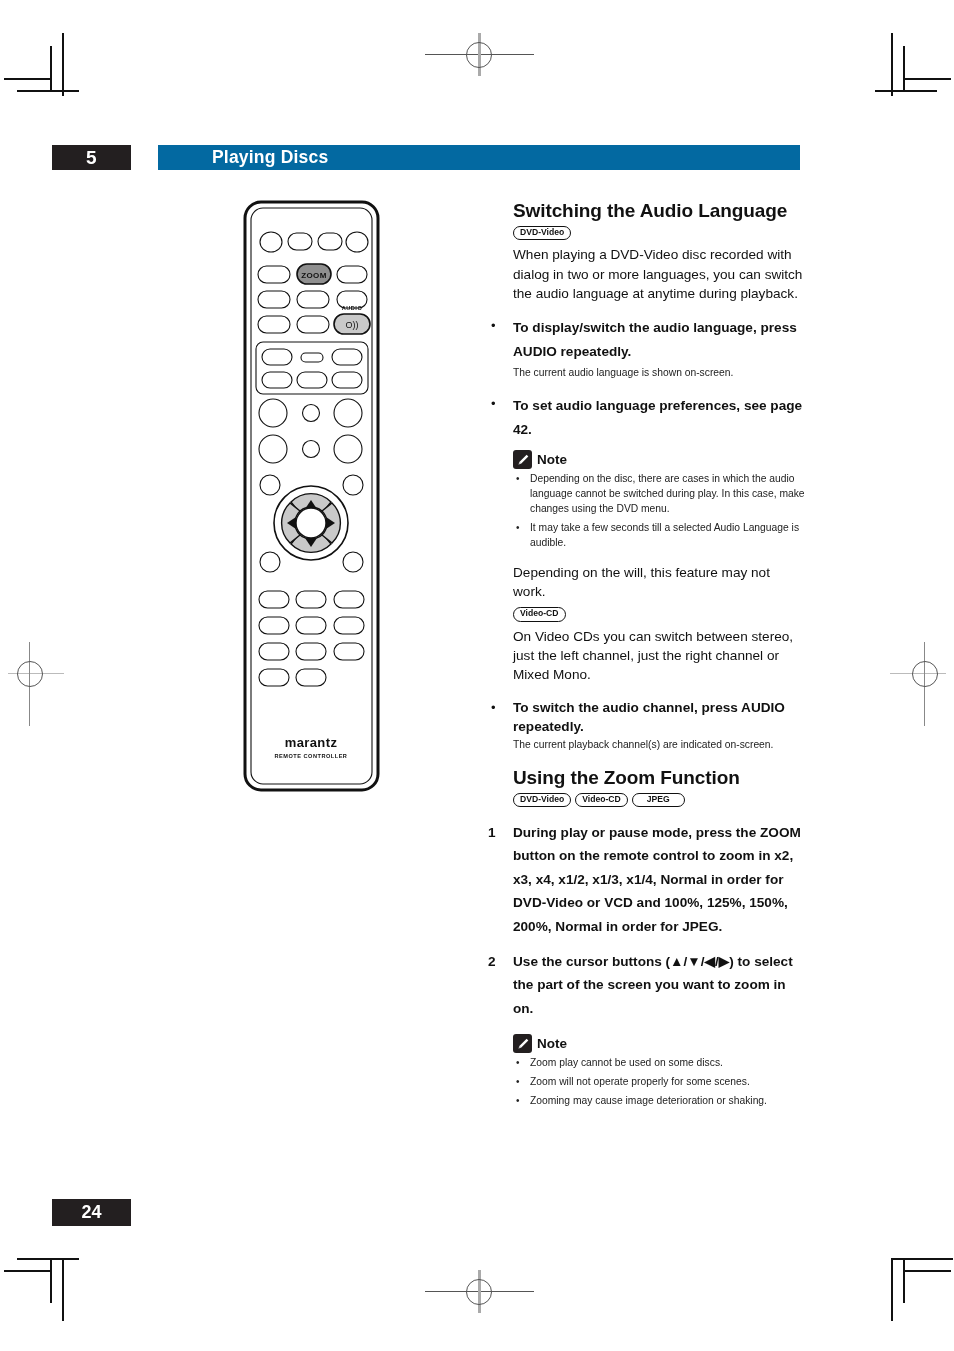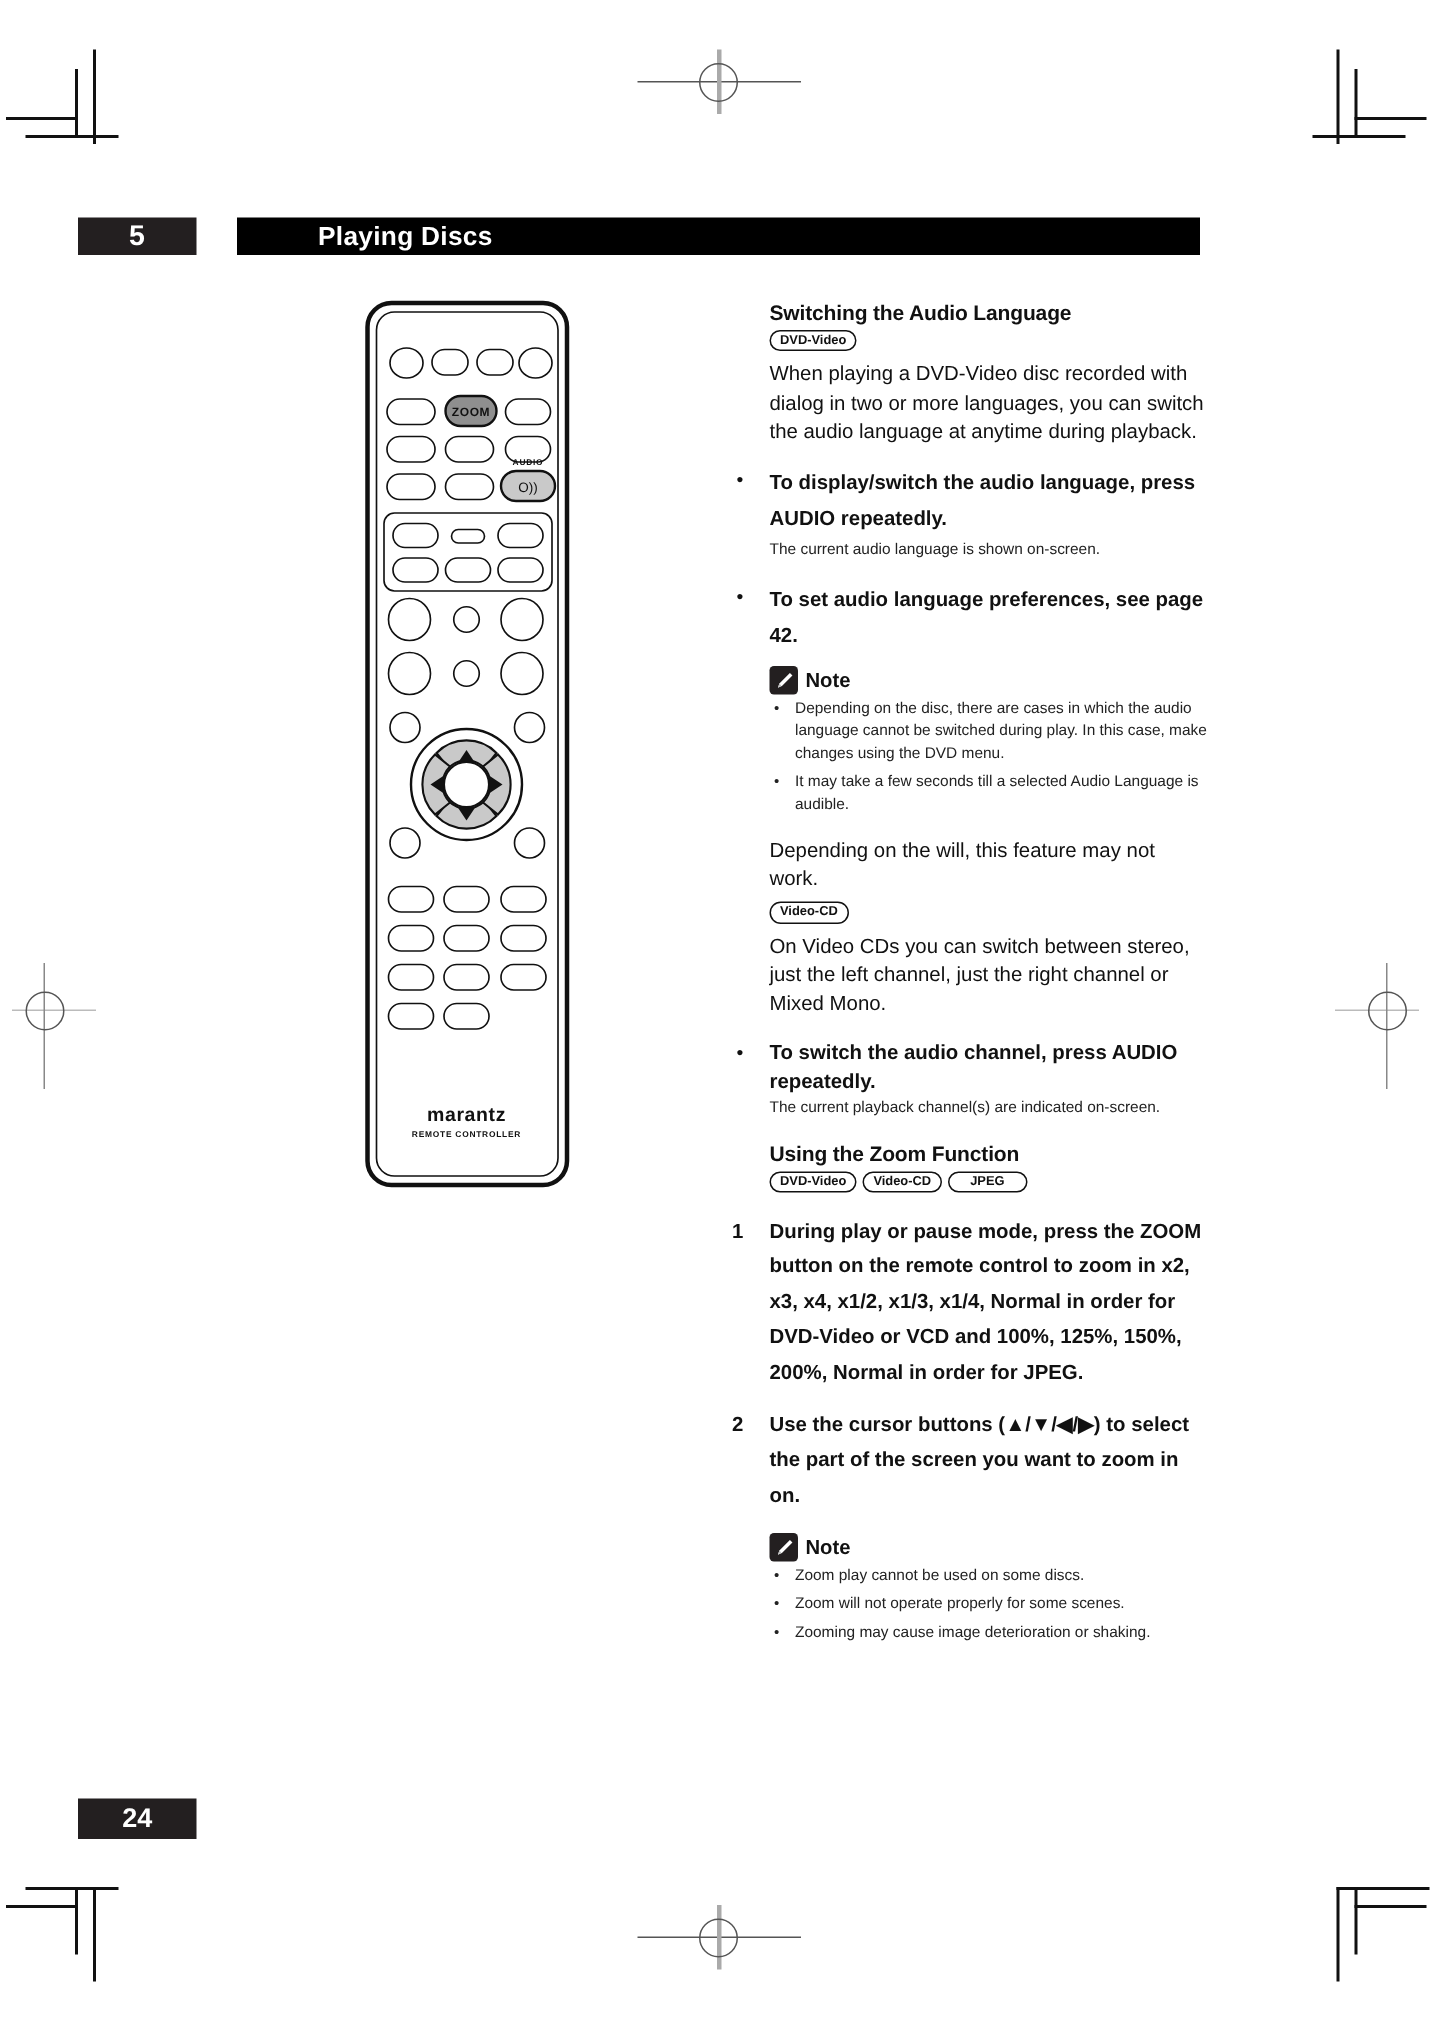--- a/index.html
+++ b/index.html
@@ -47,21 +47,21 @@
     font-weight: bold;
     display: flex;
     align-items: center;
     justify-content: center;
     letter-spacing: .5px;
   }
   .chapter-title-box {
     position: absolute;
     left: 106px; top: 0;
     width: 642px; height: 25px;
-    background: #000000;
+    background: #0369a1;
     color: #fff;
     font-size: 17.5px;
     font-weight: bold;
     display: flex;
     align-items: center;
     padding-left: 54px;
     box-sizing: border-box;
     letter-spacing: .2px;
   }
 
@@ -92,21 +92,21 @@
   .remote-wrap svg { display: block; }
 
   
   .col {
     position: absolute;
     left: 483px;
     top: 200px;
     width: 322px;
   }
   h2.sec {
-    font-size: 14px;
+    font-size: 19px;
     font-weight: bold;
     margin: 0 0 4px 30px;
     letter-spacing: -0.1px;
     color: #111;
   }
   .badges {
     margin: 0 0 5px 30px;
     display: flex;
     gap: 4px;
     align-items: center;

